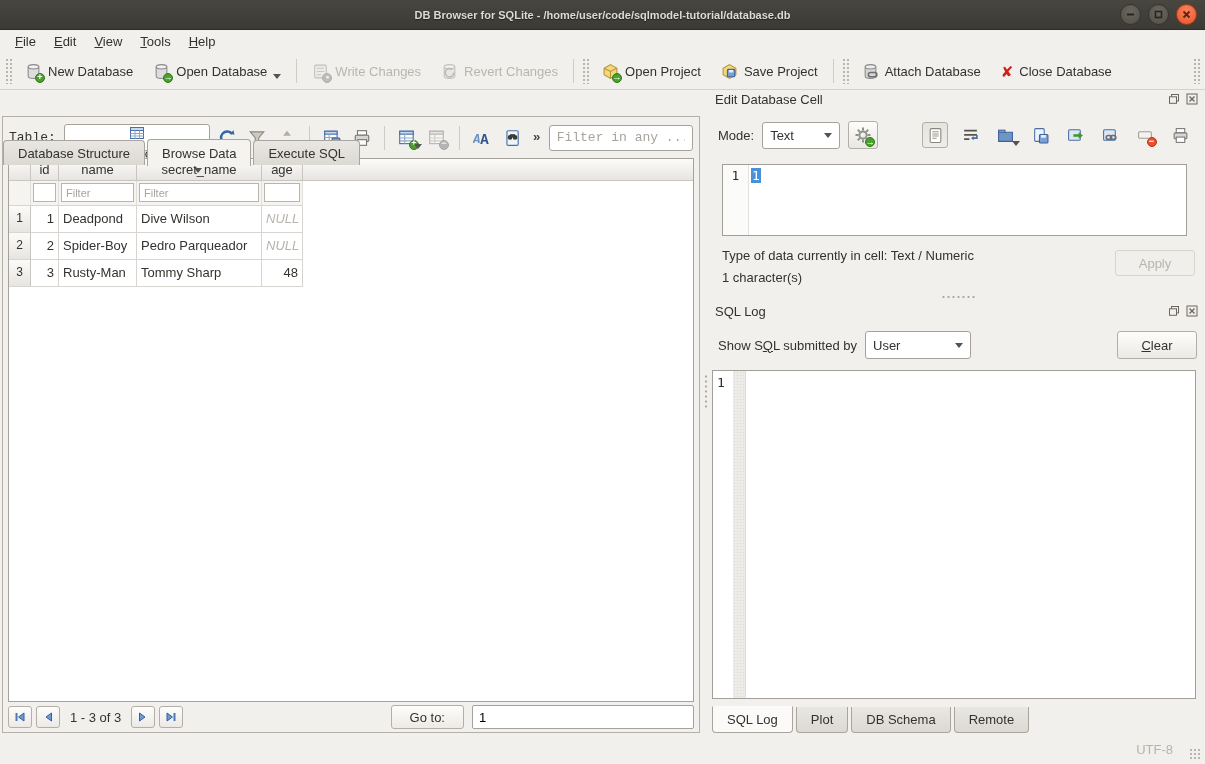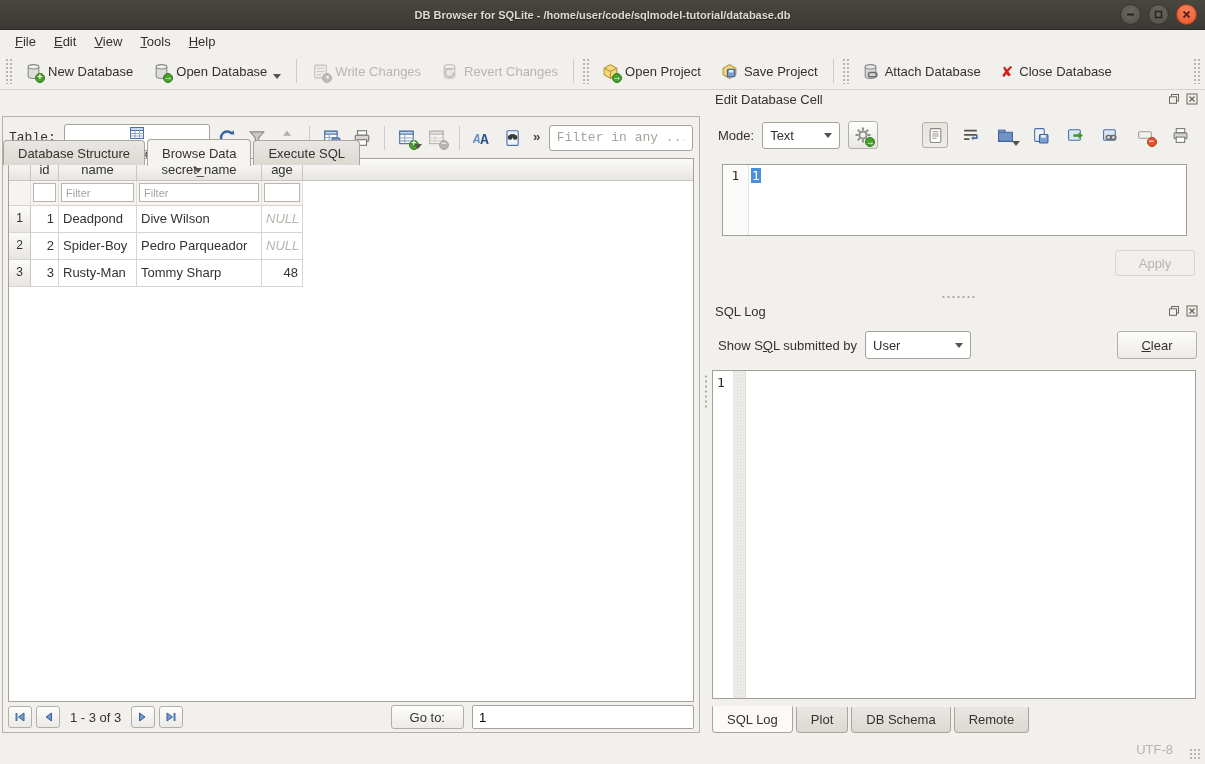--- a/index.html
+++ b/index.html
@@ -583,20 +583,22 @@
           </div>
         </div>
       </div>
 
       <div class="editor1">
         <div class="gutter">1</div>
         <div class="edit-content"><span class="sel">1</span></div>
       </div>
 
       <div class="info-row">
+        <div class="l1">Type of data currently in cell: Text / Numeric</div>
+        <div>1 character(s)</div>
         <div class="apply-btn">Apply</div>
       </div>
 
       <div class="hgrip">
           <div class="dots"></div>
         </div>
 
       <div class="dock-title">
         <span class="t">SQL Log</span>
         <span class="dbtn">

